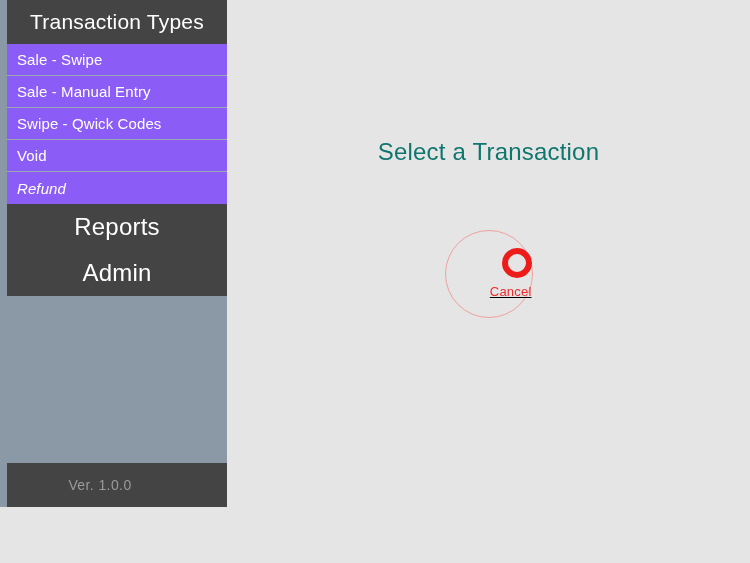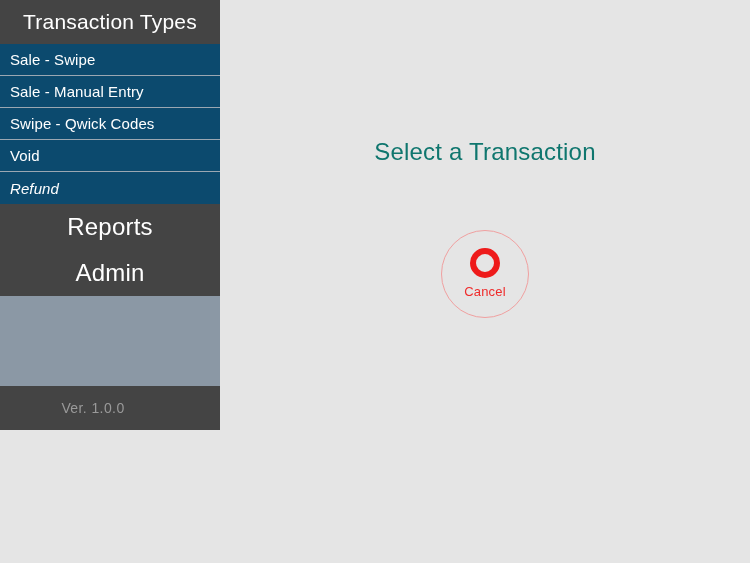--- a/index.html
+++ b/index.html
@@ -17,26 +17,27 @@
     position: relative;
     width: 750px;
     height: 563px;
     display: flex;
     background: #e5e5e5;
   }
 
   
   .sidebar {
     width: 220px;
-    height: 430px;
+    height: 507px;
     background: #8b98a5;
     display: flex;
     flex-direction: column;
     flex: 0 0 220px;
     position: relative;
+    padding-left: 7px;
   }
   .section-header {
     background: #444444;
     color: #ffffff;
     height: 44px;
     flex: 0 0 44px;
     display: flex;
     align-items: center;
     justify-content: center;
     font-size: 21px;
@@ -55,21 +56,21 @@
     height: 32px;
     display: flex;
     align-items: center;
     padding-left: 10px;
     color: #ffffff;
     font-size: 15px;
     font-weight: 400;
     letter-spacing: 0.1px;
     border-bottom: 1px solid #9ba7b2;
     box-sizing: border-box;
-    background: #0c4a6e;
+    background: #8b5cf6;
   }
   .menu-item.last {
     border-bottom: none;
     font-style: italic;
   }
   .sidebar-spacer {
     flex: 1 1 auto;
     background: #8b98a5;
   }
   .version-bar {
@@ -110,24 +111,25 @@
     left: 50%;
     top: 230px;
     transform: translateX(-50%);
     width: 88px;
     height: 88px;
     border-radius: 50%;
     border: 1px solid #f0a0a0;
     background: transparent;
     display: flex;
     flex-direction: column;
-    align-items: center;
+    align-items: flex-end;
     justify-content: center;
     box-sizing: border-box;
     cursor: pointer;
+    text-decoration: underline;
   }
   .cancel-ring-icon {
     width: 30px;
     height: 30px;
     border-radius: 50%;
     border: 6px solid #ee1b1b;
     box-sizing: border-box;
     margin-top: -2px;
   }
   .cancel-label {

